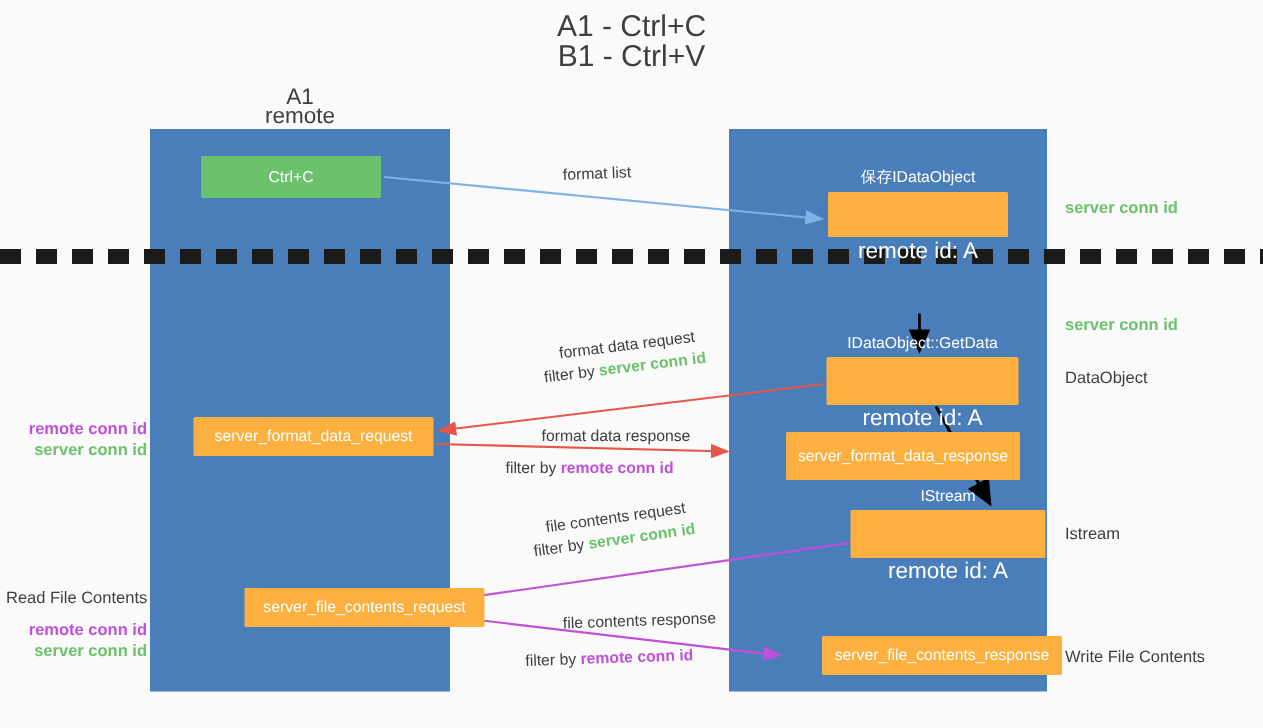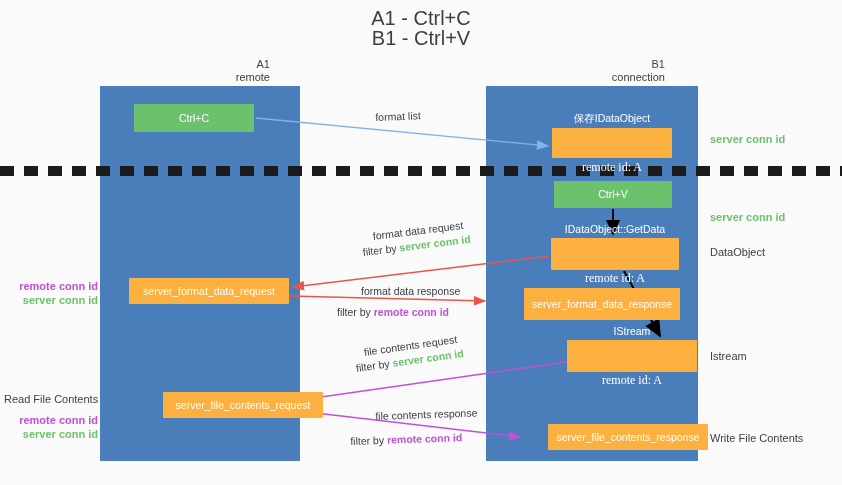--- a/index.html
+++ b/index.html
@@ -29,22 +29,22 @@
     width: 842px;
     text-align: center;
     font-size: 20px;
     line-height: 20px;
     color: #3c4043;
     white-space: pre-line;
   }
 
   
   .col-head {
-    text-align: right;
-    font-size: 11px;
+    text-align: center;
+    font-size: 15px;
     line-height: 13px;
     color: #3c4043;
     white-space: pre-line;
   }
   #head-a1 { left: 130px; top: 58px; width: 140px; }
   #head-b1 { left: 525px; top: 58px; width: 140px; }
 
   
   .lane {
     background: #4a7ebb;
@@ -70,21 +70,21 @@
     align-items: center;
     justify-content: center;
     color: #ffffff;
     font-size: 10.5px;
     line-height: 13px;
     text-align: center;
     border-radius: 1px;
   }
   .node.green { background: #6cc16c; }
   .node.orange { background: #fbb040; gap: 36px; }
-  .node .l2 { font-size: 12px; font-family: Liberation Serif, serif; }
+  .node .l2 { font-size: 15px; }
 
   #n-ctrlc  { left: 134px; top: 104px; width: 120px; height: 28px; }
   #n-save   { left: 552px; top: 128px; width: 120px; height: 30px; }
   #n-ctrlv  { left: 554px; top: 181px; width: 118px; height: 27px; }
   #n-getdata{ left: 551px; top: 238px; width: 128px; height: 32px; }
   #n-sfdreq { left: 129px; top: 278px; width: 160px; height: 26px; }
   #n-sfdres { left: 506px; top: 288px; width: 156px; height: 32px; margin-left: 18px; }
   #n-istream{ left: 567px; top: 340px; width: 130px; height: 32px; }
   #n-sfcreq { left: 129px; top: 392px; width: 160px; height: 26px; margin-left: 34px; }
   #n-sfcres { left: 524px; top: 424px; width: 160px; height: 26px; margin-left: 24px; }
@@ -154,22 +154,20 @@
 </head>
 <body>
 
 <div id="stage">
 
   <div class="abs" id="title">A1 - Ctrl+C
 B1 - Ctrl+V</div>
 
   <div class="abs col-head" id="head-a1">A1
 remote</div>
-  <div class="abs col-head" id="head-b1">B1
-connection</div>
 
   <div class="abs lane" id="lane-a1"></div>
   <div class="abs lane" id="lane-b1"></div>
 
   <svg id="wires">
     <defs>
       <marker id="ar-blue" markerWidth="9" markerHeight="7" refX="8" refY="3.5" orient="auto">
         <path d="M0,0 L9,3.5 L0,7 z" fill="#7fb3e8"></path>
       </marker>
       <marker id="ar-red" markerWidth="9" markerHeight="7" refX="8" refY="3.5" orient="auto">
@@ -202,23 +200,20 @@
 
   <div class="abs node green" id="n-ctrlc">
     <span>Ctrl+C</span>
   </div>
 
   <div class="abs node orange" id="n-save">
     <span>保存IDataObject</span>
     <span class="l2">remote id: A</span>
   </div>
 
-  <div class="abs node green" id="n-ctrlv">
-    <span>Ctrl+V</span>
-  </div>
 
   <div class="abs node orange" id="n-getdata">
     <span>IDataObject::GetData</span>
     <span class="l2">remote id: A</span>
   </div>
 
   <div class="abs node orange" id="n-sfdreq">
     <span>server_format_data_request</span>
   </div>
 

